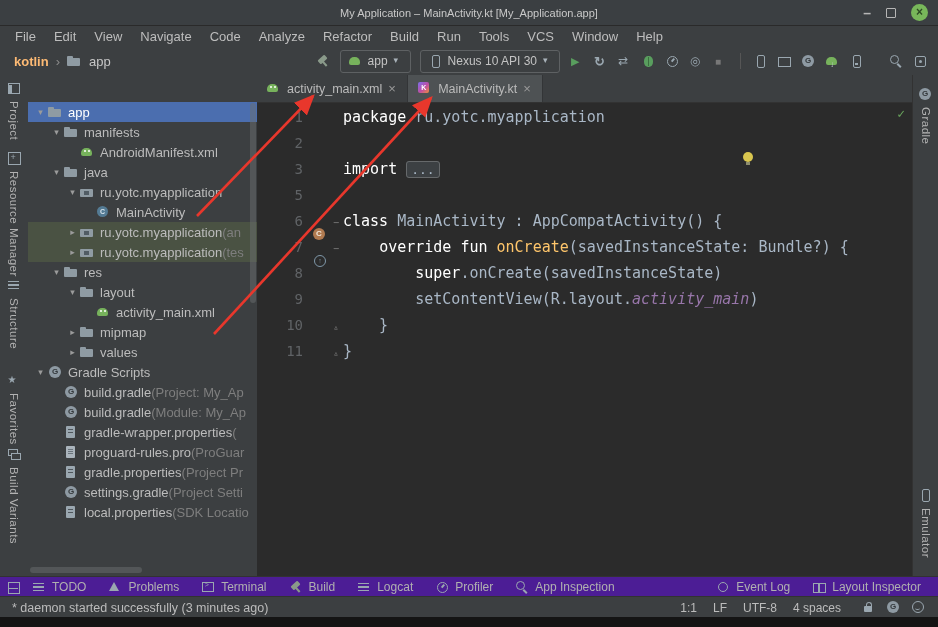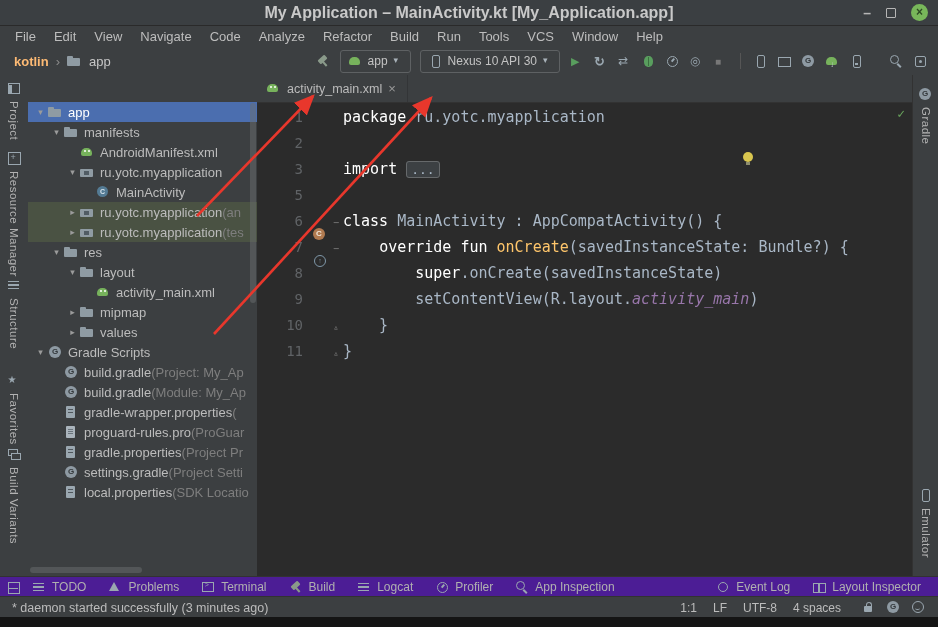--- a/index.html
+++ b/index.html
@@ -2,21 +2,21 @@
 <html><head>
 <meta charset="utf-8">
 <style>
   html,body{margin:0;padding:0;background:#111;}
   .window{position:relative;width:938px;height:627px;background:#3c3f41;overflow:hidden;
           font-family:"Liberation Sans",sans-serif;color:#bbbbbb;}
 
   
   .titlebar{position:absolute;top:0;left:0;right:0;height:25px;background:#3b3f42;
             border-bottom:1px solid #2a2a2a;display:flex;align-items:center;justify-content:center;}
-  .title{font-size:16px;font-weight:bold;color:#c9c9c9;}
+  .title{font-size:11px;font-weight:normal;color:#c9c9c9;}
   .win-controls{position:absolute;right:10px;top:0;height:25px;display:flex;align-items:center;gap:15px;}
   .wc-min::before{content:"–";color:#b6b6b6;font-size:14px;font-weight:bold;}
   .wc-max{width:8px;height:8px;border:1.5px solid #b6b6b6;border-radius:1px;}
   .wc-close{width:17px;height:17px;border-radius:50%;background:#78b75a;display:flex;align-items:center;justify-content:center;}
   .wc-close::before{content:"×";color:#2e4b24;font-size:12px;font-weight:bold;line-height:15px;}
 
   
   .menubar{position:absolute;top:25px;left:0;right:0;height:22px;display:flex;align-items:center;padding-left:6px;}
   .menu-item{padding:0 9px;font-size:13px;color:#bdbdbd;}
 
@@ -309,20 +309,25 @@
         <div class="tree-row" style="padding-left: 22px;">
           <span class="chev open"></span>
           <span class="ticon ic-folder"></span>
           <span class="tlabel">manifests</span>
         </div>
         <div class="tree-row" style="padding-left: 38px;">
           <span class="chev"></span>
           <span class="ticon ic-android-file"></span>
           <span class="tlabel">AndroidManifest.xml</span>
         </div>
+        <div class="tree-row" style="padding-left: 22px;">
+          <span class="chev open"></span>
+          <span class="ticon ic-folder"></span>
+          <span class="tlabel">java</span>
+        </div>
         <div class="tree-row" style="padding-left: 38px;">
           <span class="chev open"></span>
           <span class="ticon ic-package"></span>
           <span class="tlabel">ru.yotc.myapplication</span>
         </div>
         <div class="tree-row" style="padding-left: 54px;">
           <span class="chev"></span>
           <span class="ticon ic-kotlin-class"></span>
           <span class="tlabel">MainActivity</span>
         </div>
@@ -413,20 +418,25 @@
       </div>
     <div class="vscroll"></div>
     <div class="hscroll"></div>
   </div>
 
   <div class="editor-col">
     <div class="tabs" id="tabs">
         <div class="tab">
           <span class="ticon ic-android-file"></span>
           <span class="tab-label">activity_main.xml</span>
+          <span class="tab-close"></span>
+        </div>
+        <div class="tab active">
+          <span class="ticon ic-kotlin-file"></span>
+          <span class="tab-label">MainActivity.kt</span>
           <span class="tab-close"></span>
         </div>
       </div>
     <div class="editor">
       <div id="code">
           <div class="code-line">
             <span class="lnum">1</span>
             <span class="gut"></span>
             <span class="fold-col"></span>
             <span class="code"><span class="s-k">package </span><span class="s-d">ru.yotc.myapplication</span></span>

